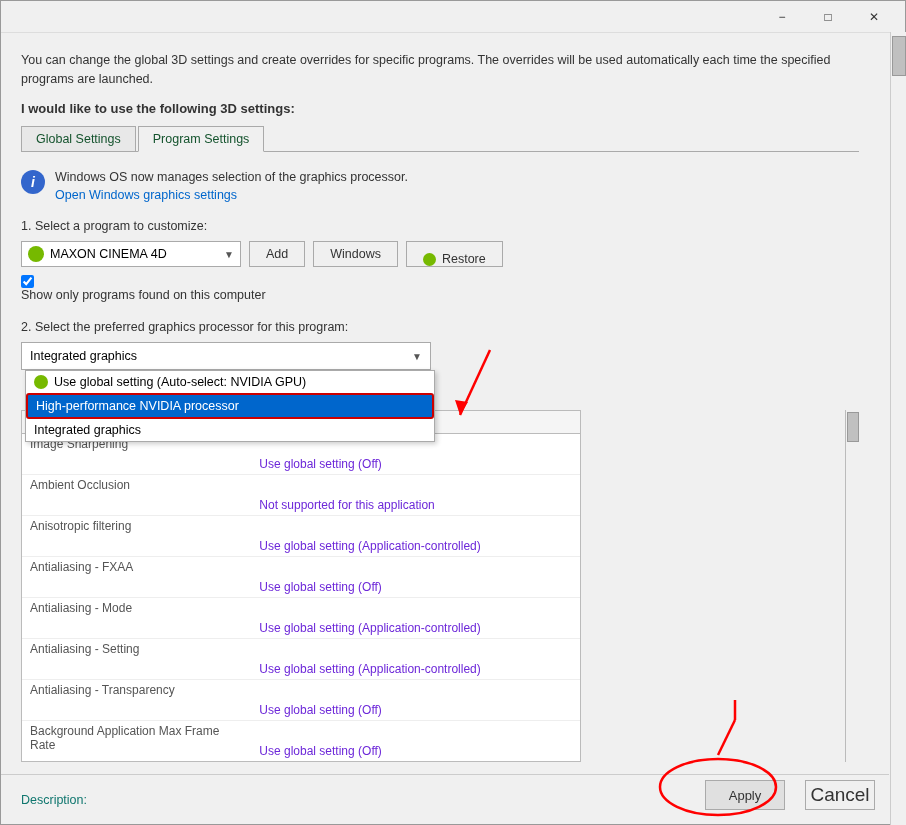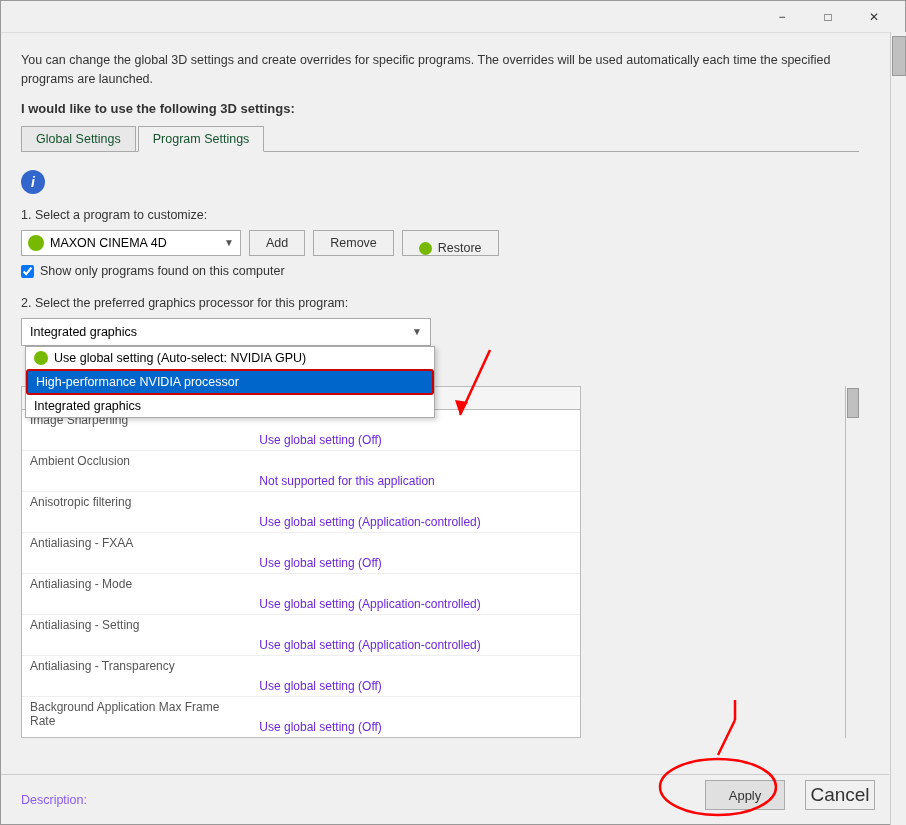--- a/index.html
+++ b/index.html
@@ -180,25 +180,25 @@
       color: #333;
     }
     button.btn.restore {
       display: flex;
       align-items: flex-end;
       gap: 6px;
     }
 
     .checkbox-row {
       display: flex;
-      align-items: flex-end;
-      gap: 6px;
+      align-items: flex-start;
       margin-bottom: 18px;
       font-size: 12.5px;
       color: #333;
+      flex-direction: column;
     }
     .checkbox-row input { cursor: pointer; }
 
     .gpu-select-label {
       font-size: 12.5px;
       color: #333;
       margin-bottom: 8px;
     }
 
     .dropdown-wrapper {
@@ -322,21 +322,21 @@
       height: 50px;
       background: #f0f0f0;
       border-top: 1px solid #ccc;
       display: flex;
       align-items: center;
       padding: 0 20px;
       margin-right: 16px;
     }
     .description-label {
       font-size: 12.5px;
-      color: #8b5cf6;
+      color: #0f766e;
       flex: 1;
     }
 
     .bottom-buttons {
       display: flex;
       gap: 20px;
       position: absolute;
       right: 30px;
       bottom: 14px;
     }
@@ -386,33 +386,37 @@
 
     <div class="section-title">I would like to use the following 3D settings:</div>
 
     <div class="tabs">
       <div class="tab">Global Settings</div>
       <div class="tab active">Program Settings</div>
     </div>
 
     <div class="info-box">
       <div class="info-icon">i</div>
+      <div class="info-text">
+        <span>Windows OS now manages selection of the graphics processor.</span><br>
+        <a href="#">Open Windows graphics settings</a>
+      </div>
     </div>
 
     <div class="step-label">1. Select a program to customize:</div>
     <div class="program-row">
       <div class="program-select">
         <span style="display:flex;align-items:center;gap:6px;">
           <span class="nvidia-dot"></span>
           <span>MAXON CINEMA 4D</span>
         </span>
         <span class="program-select-arrow">▼</span>
       </div>
       <button class="btn">Add</button>
-      <button class="btn">Remove</button>
+      <button class="btn">Windows</button>
       <button class="btn restore">
         <span class="nvidia-dot" style="width:13px;height:13px;"></span>
         <span>Restore</span>
       </button>
     </div>
 
     <div class="checkbox-row">
       <input type="checkbox" checked="" style="">
       <label>Show only programs found on this computer</label>
     </div>

